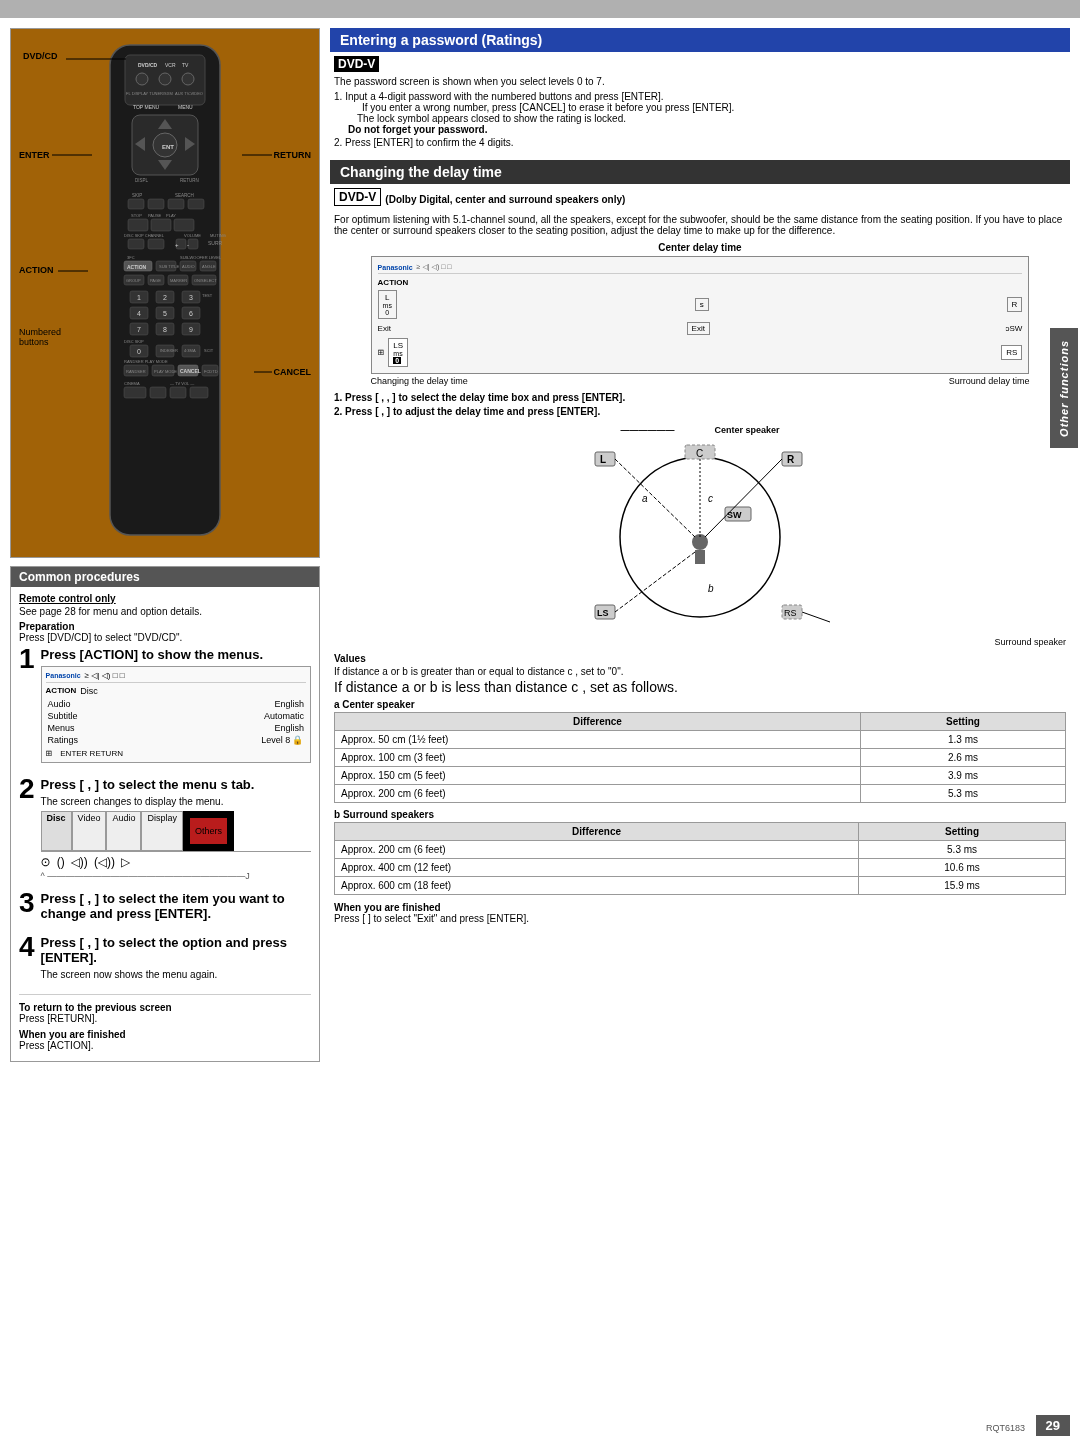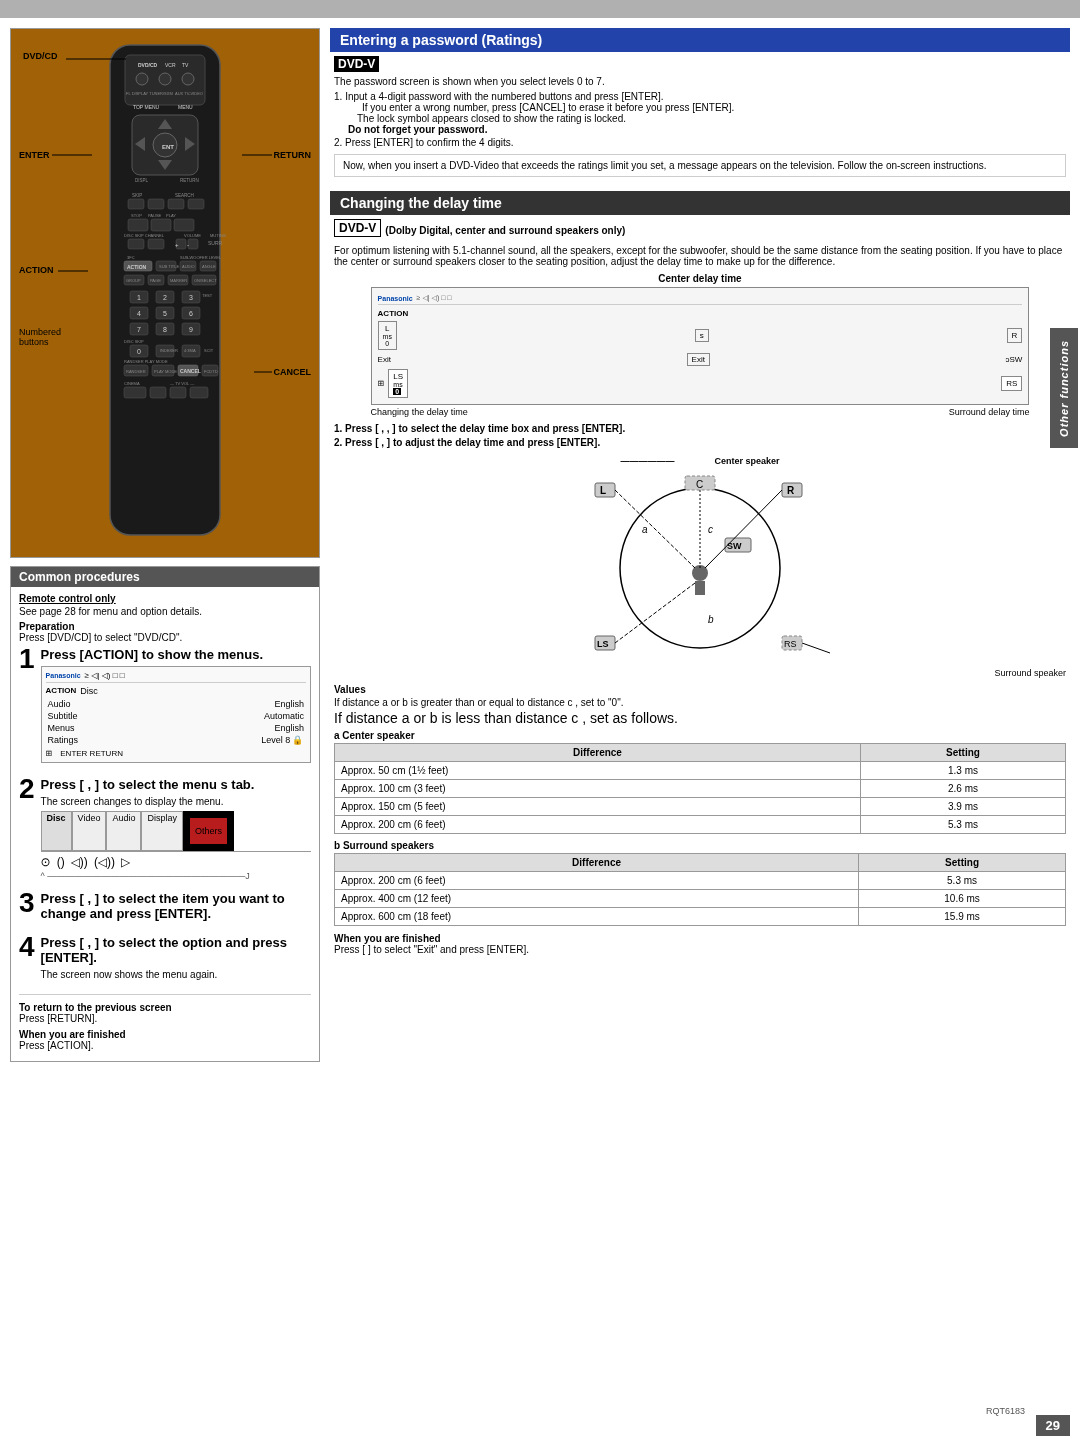--- a/index.html
+++ b/index.html
@@ -510,23 +510,20 @@
             <span style="font-weight:normal;">1.</span>
             <span> Input a 4-digit password with the numbered buttons and press [ENTER].</span><br>
             <span style="margin-left:28px; display:inline-block;">If you enter a wrong number, press [CANCEL] to erase it before you press [ENTER].</span><br>
             <span style="margin-left:23px; display:inline-block;">The lock symbol appears closed to show the rating is locked.</span><br>
             <span style="margin-left:14px; font-weight:bold; display:inline-block;">Do not forget your password.</span>
           </div>
           <div style="font-size:10px; margin-bottom:4px;">
             <span style="font-weight:normal;">2.</span>
             Press [ENTER] to confirm the 4 digits.
           </div>
-          <div class="note-box">
-            Now, when you insert a DVD-Video that exceeds the ratings limit you set, a message appears on the television. Follow the on-screen instructions.
-          </div>
         </div>
       </div>
 
       <div>
         <div class="section-title-bar dark">Changing the delay time</div>
         <div style="padding: 0 4px;">
           <div style="margin-bottom:4px; display:flex; align-items:center; gap:4px;">
             <span class="dvd-v-badge outline">DVD-V</span>
             <span style="font-size:10px; font-weight:bold;">(Dolby Digital, center and surround speakers only)</span>
           </div>
@@ -688,17 +685,17 @@
       </div>
 
       <div style="position:absolute; right:-8px; top:300px; width:28px; height:120px; background:#555; display:flex; align-items:center; justify-content:center; z-index:10;">
         <span style="color:#fff; font-size:11px; font-style:italic; font-weight:bold; writing-mode:vertical-rl; transform:rotate(180deg); white-space:nowrap; letter-spacing:1px;">Other functions</span>
       </div>
 
     </div>
   </div>
 
   <div style="position:relative; height:30px;">
-    <span style="position:absolute; bottom:25px; right:55px; font-size:9px; color:#555;">RQT6183</span>
+    <span style="position:absolute; bottom:8px; right:55px; font-size:9px; color:#555;">RQT6183</span>
     <div style="position:absolute; bottom:5px; right:10px; background:#555; color:#fff; font-size:13px; font-weight:bold; padding:3px 10px;">29</div>
   </div>
 
 </div>
 
 </body></html>

